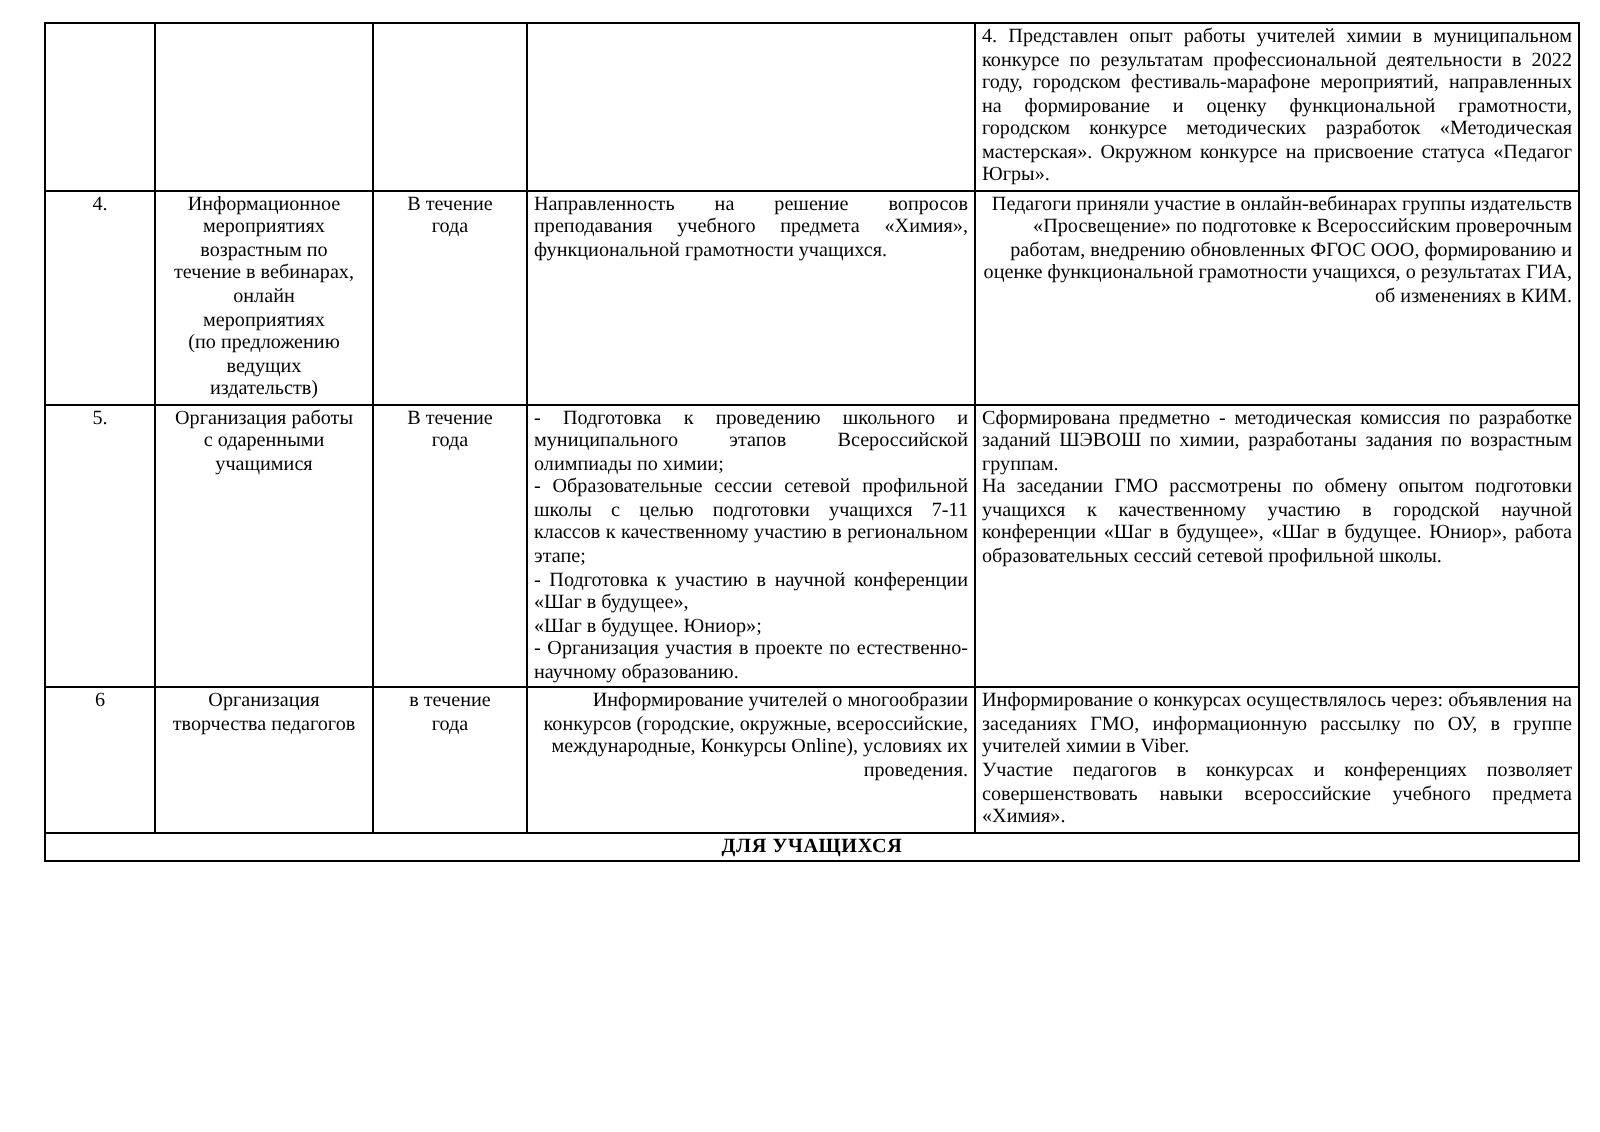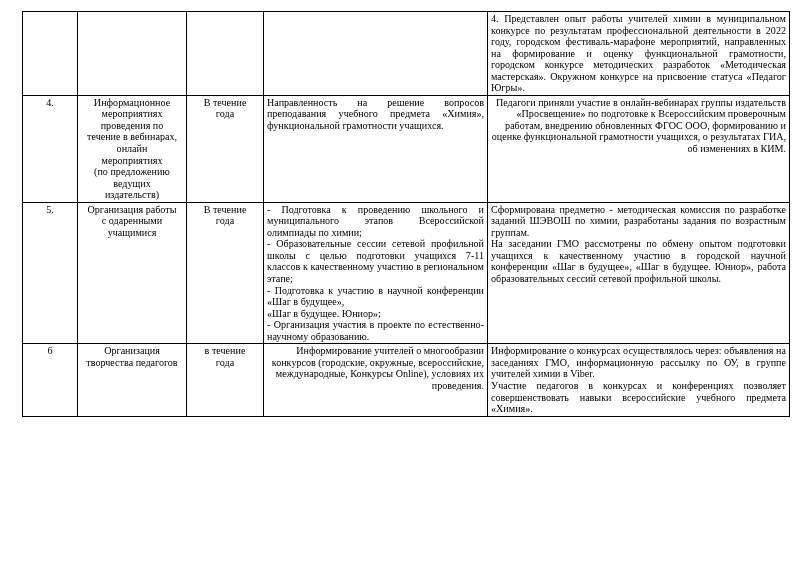--- a/index.html
+++ b/index.html
@@ -90,21 +90,21 @@
         <td class="justify">
           <p class="jp">4. Представлен опыт работы учителей химии в муниципальном конкурсе по результатам профессиональной деятельности в 2022 году, городском фестиваль-марафоне мероприятий, направленных на формирование и оценку функциональной грамотности, городском конкурсе методических разработок «Методическая мастерская». Окружном конкурсе на присвоение статуса «Педагог Югры».</p>
         </td>
       </tr>
 
       <tr>
         <td class="num">4.</td>
         <td class="center">
           <p class="cp">Информационное</p>
           <p class="cp">мероприятиях</p>
-          <p class="cp">проведения по</p>
+          <p class="cp">возрастным по</p>
           <p class="cp">течение в вебинарах,</p>
           <p class="cp">онлайн</p>
           <p class="cp">мероприятиях</p>
           <p class="cp">(по предложению</p>
           <p class="cp">ведущих</p>
           <p class="cp">издательств)</p>
         </td>
         <td class="center">
           <p class="cp">В течение</p>
           <p class="cp">года</p>
@@ -153,17 +153,20 @@
         </td>
         <td class="left">
           <p class="lp">Информирование учителей о многообразии конкурсов (городские, окружные, всероссийские, международные, Конкурсы Online), условиях их проведения.</p>
         </td>
         <td class="justify">
           <p class="jp">Информирование о конкурсах осуществлялось через: объявления на заседаниях ГМО, информационную рассылку по ОУ, в группе учителей химии в Viber.</p>
           <p class="jp">Участие педагогов в конкурсах и конференциях позволяет совершенствовать навыки всероссийские учебного предмета «Химия».</p>
         </td>
       </tr>
 
+      <tr>
+        <td class="footer-cell" colspan="5">ДЛЯ УЧАЩИХСЯ</td>
+      </tr>
 
     </tbody>
   </table>
 
 </div>
 
 </body></html>

